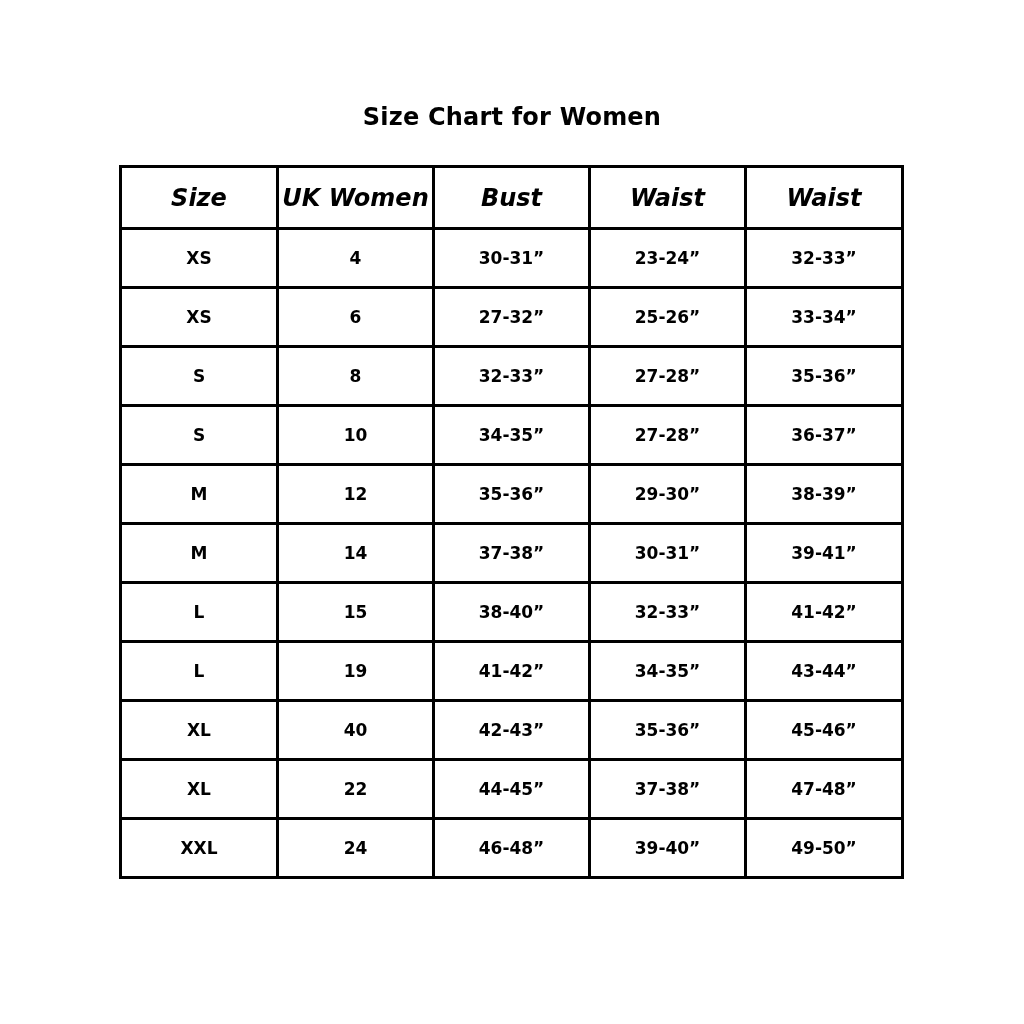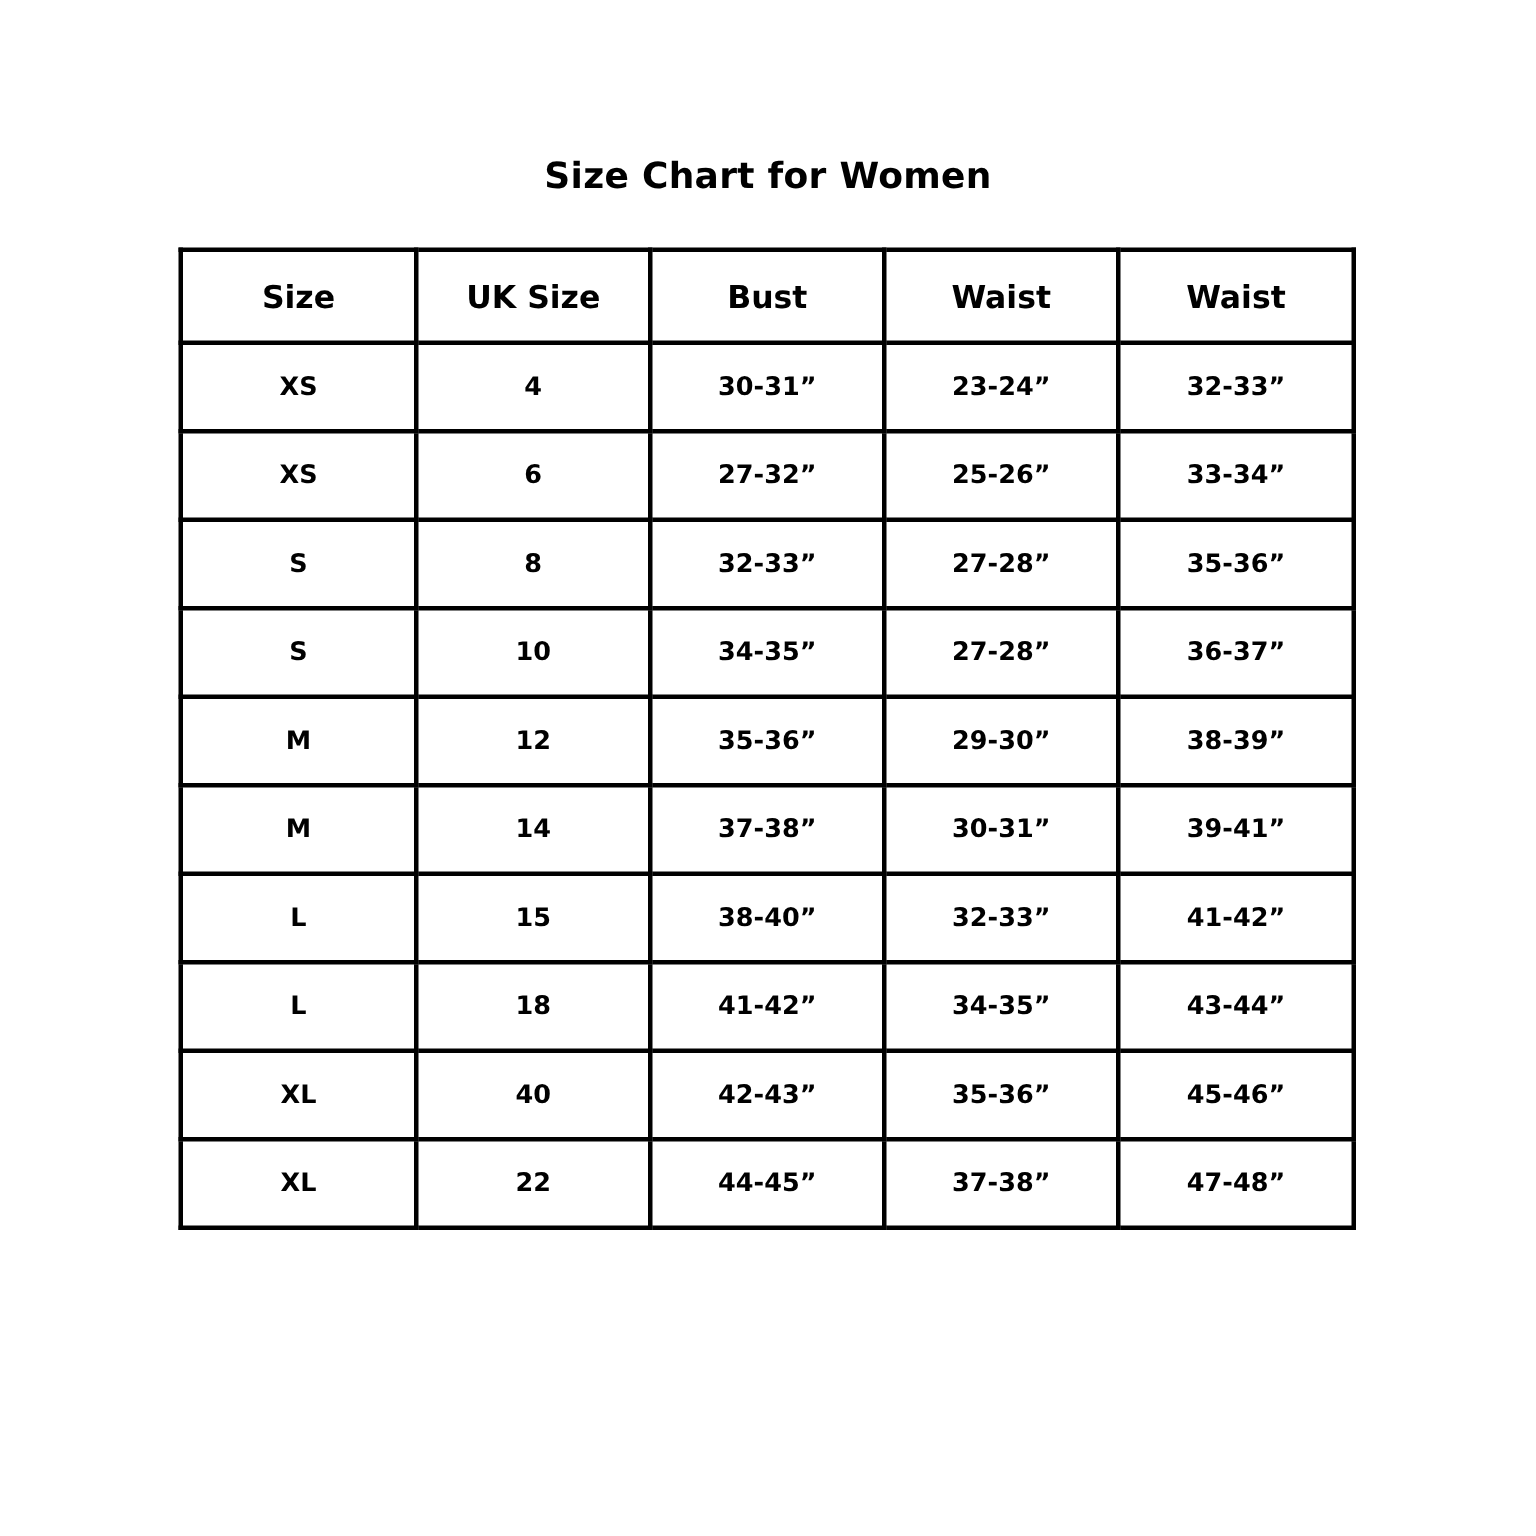--- a/index.html
+++ b/index.html
@@ -46,21 +46,22 @@
     border: 3px solid #000000;
     text-align: center;
     vertical-align: middle;
     font-size: 17px;
     font-weight: bold;
     height: 56px;
     padding: 0;
   }
   table.size-chart thead th {
     height: 59px;
-    font-size: 21px;
+    font-size: 24px;
+    font-style: italic;
   }
   col.c-size   { width: 157px; }
   col.c-uk     { width: 156px; }
   col.c-bust   { width: 156px; }
   col.c-waist  { width: 156px; }
   col.c-hips   { width: 157px; }
 </style>
 </head>
 <body>
 
@@ -73,21 +74,21 @@
       <colgroup>
         <col class="c-size">
         <col class="c-uk">
         <col class="c-bust">
         <col class="c-waist">
         <col class="c-hips">
       </colgroup>
       <thead>
         <tr>
           <th>Size</th>
-          <th>UK Size</th>
+          <th>UK Women</th>
           <th>Bust</th>
           <th>Waist</th>
           <th>Waist</th>
         </tr>
       </thead>
       <tbody>
         <tr>
           <td>XS</td>
           <td>4</td>
           <td>30-31”</td>
@@ -131,36 +132,43 @@
         </tr>
         <tr>
           <td>L</td>
           <td>15</td>
           <td>38-40”</td>
           <td>32-33”</td>
           <td>41-42”</td>
         </tr>
         <tr>
           <td>L</td>
-          <td>18</td>
+          <td>19</td>
           <td>41-42”</td>
           <td>34-35”</td>
           <td>43-44”</td>
         </tr>
         <tr>
           <td>XL</td>
           <td>40</td>
           <td>42-43”</td>
           <td>35-36”</td>
           <td>45-46”</td>
         </tr>
         <tr>
           <td>XL</td>
           <td>22</td>
           <td>44-45”</td>
           <td>37-38”</td>
           <td>47-48”</td>
         </tr>
+        <tr>
+          <td>XXL</td>
+          <td>24</td>
+          <td>46-48”</td>
+          <td>39-40”</td>
+          <td>49-50”</td>
+        </tr>
       </tbody>
     </table>
   </div>
 
 </div>
 
 </body></html>

